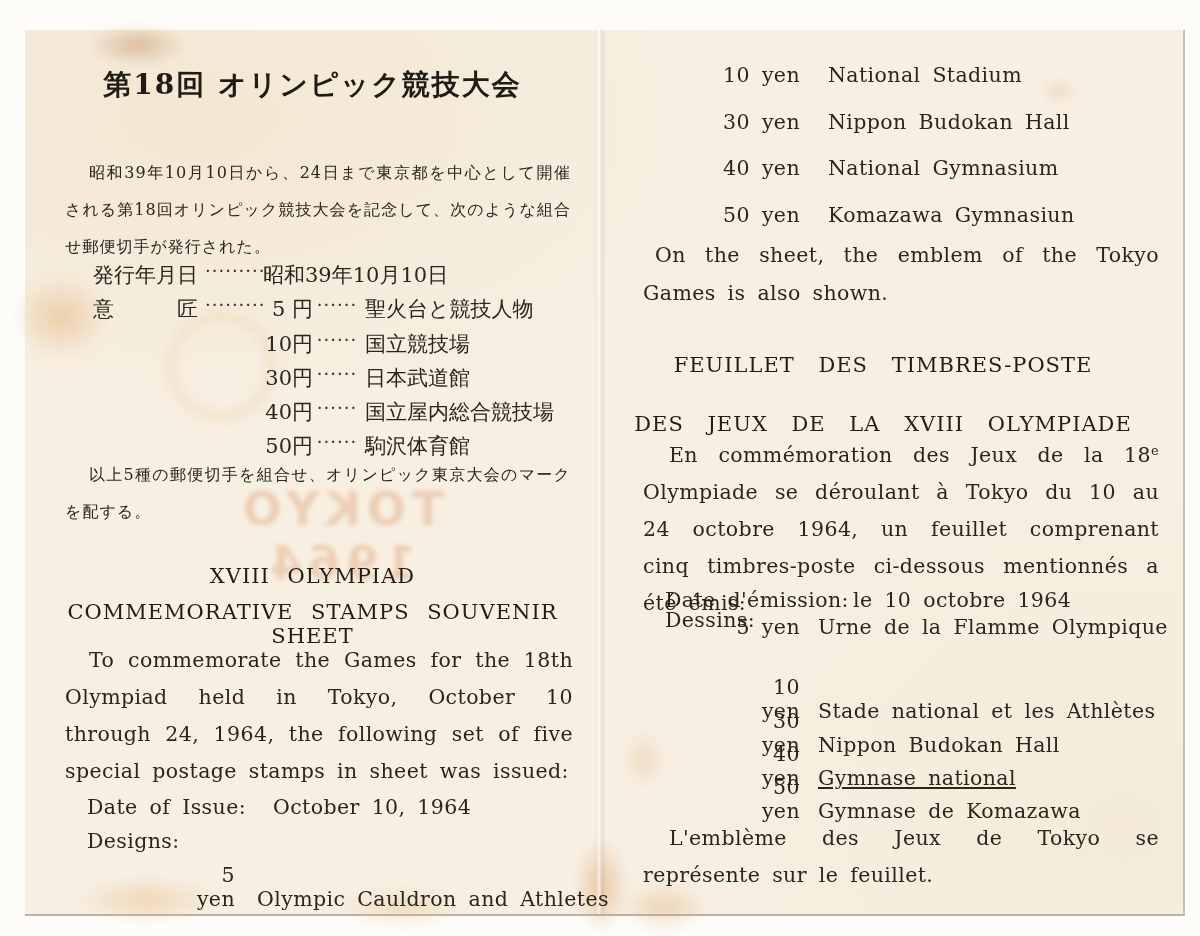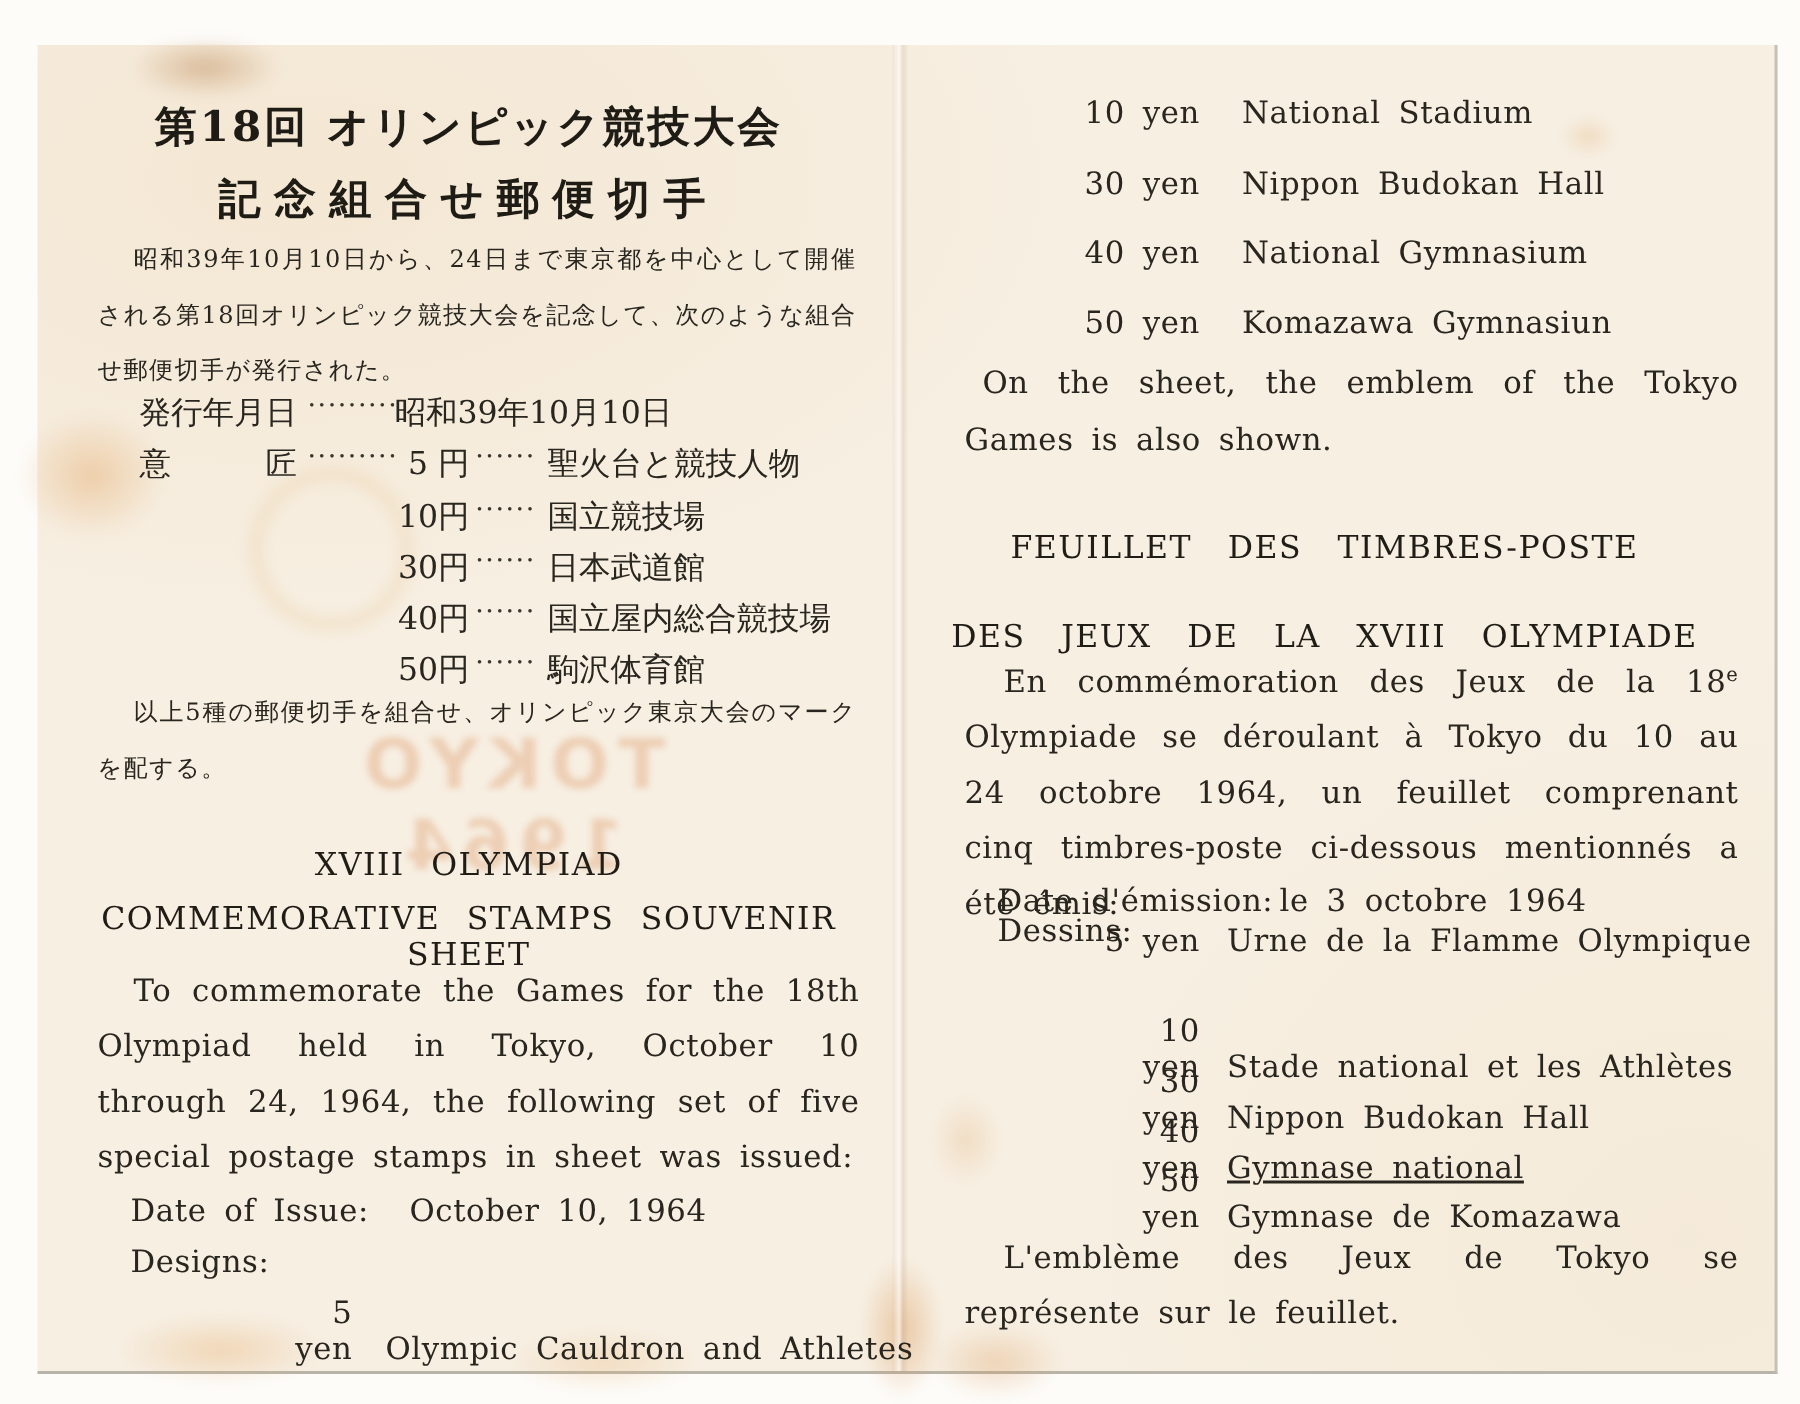--- a/index.html
+++ b/index.html
@@ -81,21 +81,20 @@
   <div class="stain s6"></div>
   <div class="stain s7"></div>
   <div class="stain s8"></div>
   <div class="stain s9"></div>
 
   <div class="watermark">TOKYO 1964</div>
 
   <div class="fold"></div>
 
   <div class="abs jp-title t1" style="top:36px;left:0;">第18回 オリンピック競技大会</div>
-  <div class="abs jp-title t2" style="top:84px;left:0;">記念組合せ郵便切手</div>
 
   <p class="abs jp para indent" style="top:124px;left:40px;width:506px;margin:0;">昭和39年10月10日から、24日まで東京都を中心として開催される第18回オリンピック競技大会を記念して、次のような組合せ郵便切手が発行された。</p>
 
   <div class="abs row" style="top:230px;left:68px;">
     <span class="row-label">発行年月日</span><span class="row-leader">·········</span><span>昭和39年10月10日</span>
   </div>
 
   <div class="abs row" style="top:264px;left:68px;">
     <span class="row-label">意　　　匠</span><span class="row-leader">·········</span><span class="row-denom">5 円</span><span class="row-dots">······</span><span class="row-name">聖火台と競技人物</span>
   </div>
@@ -143,21 +142,21 @@
   </div>
 
   <p class="abs lat para" style="top:206px;left:618px;width:516px;margin:0;text-indent:12px;line-height:38px;">On the sheet, the emblem of the Tokyo Games is also shown.</p>
 
   <div class="abs fr-head" style="top:323px;left:578px;">FEUILLET DES TIMBRES-POSTE</div>
   <div class="abs fr-head" style="top:382px;left:578px;">DES JEUX DE LA XVIII OLYMPIADE</div>
 
   <p class="abs lat para" style="top:402px;left:618px;width:516px;margin:0;text-indent:26px;"><span>En commémoration des Jeux de la 18</span><sup>e</sup><span> Olympiade se déroulant à Tokyo du 10 au 24 octobre 1964, un feuillet comprenant cinq timbres-poste ci-dessous mentionnés a été émis:</span></p>
 
   <div class="abs lat" style="top:545px;left:640px;">
-    <span class="d-label" style="width:188px;margin-top:13px;">Date d'émission:</span><span>le 3 octobre 1964</span>
+    <span class="d-label" style="width:188px;margin-top:13px;">Date d'émission:</span><span>le 10 octobre 1964</span>
   </div>
   <div class="abs lat" style="top:578px;left:640px;text-align:center;">
     <span>Dessins:</span>
   </div>
 
   <div class="abs lat" style="top:585px;left:700px;">
     <span class="f-denom">5 yen</span><span class="f-name">Urne de la Flamme Olympique</span>
   </div>
   <div class="abs lat" style="top:645px;left:700px;">
     <span class="f-denom">10 yen</span><span class="f-name">Stade national et les Athlètes</span>

